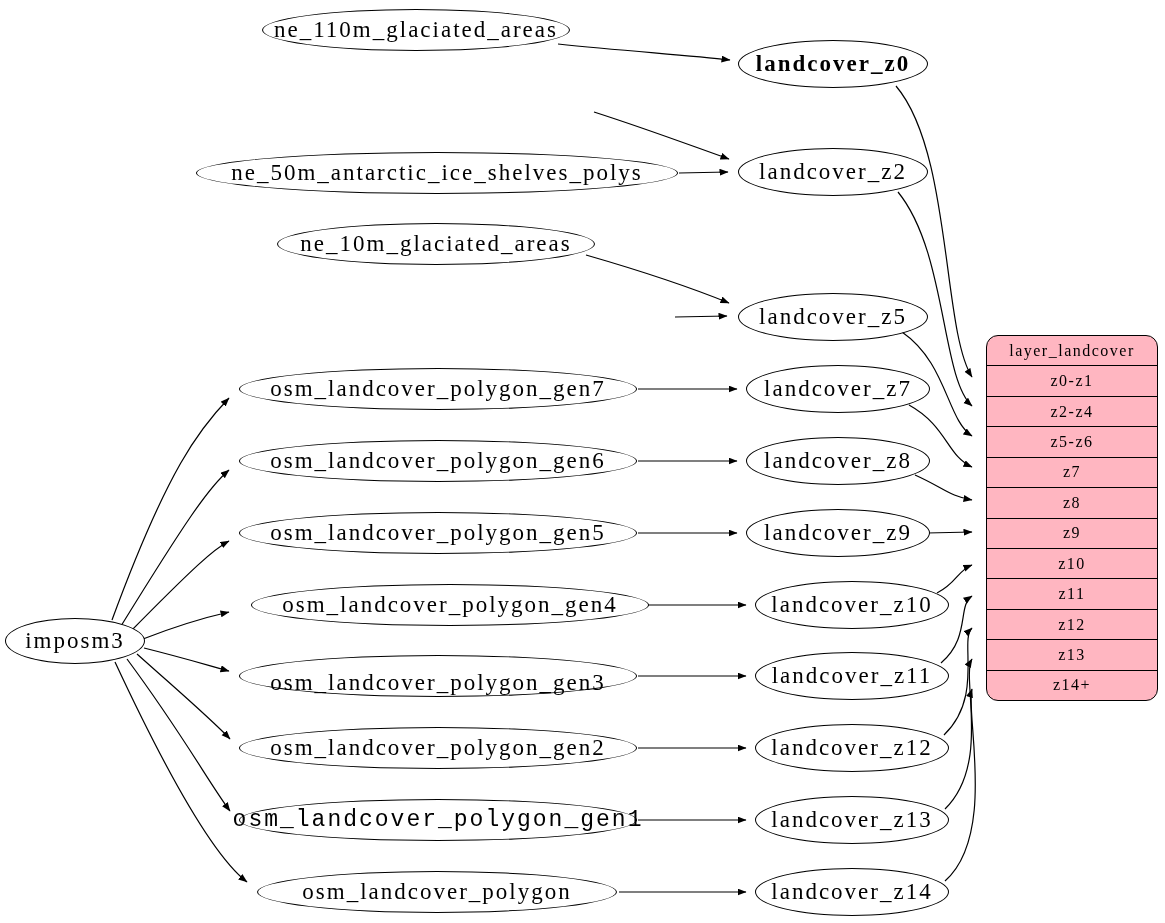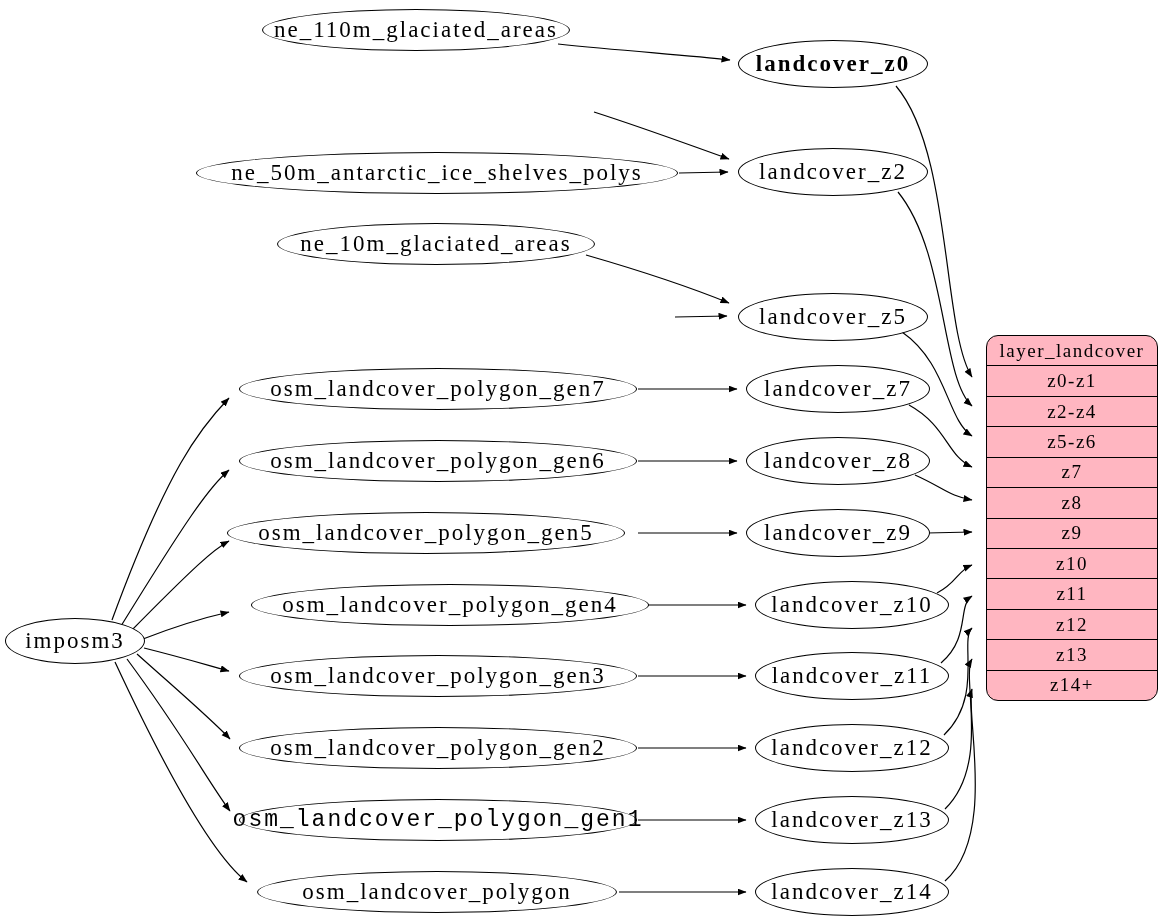--- a/index.html
+++ b/index.html
@@ -41,21 +41,21 @@
     box-sizing: border-box;
     left: 986px;
     top: 335px;
     width: 172px;
     height: 366px;
     background: #FFB6C1;
     border: 1.5px solid #000000;
     border-radius: 12px;
     display: flex;
     flex-direction: column;
-    font-size: 19px;
+    font-size: 16px;
     letter-spacing: 1.5px;
     color: #000000;
     overflow: hidden;
   }
   .record .cell {
     flex: 1 1 0;
     display: flex;
     align-items: center;
     justify-content: center;
     border-top: 1.2px solid #000000;
@@ -127,27 +127,27 @@
   </div>
   <div class="node" style="left:277px; top:223px; width:318px; height:42px;">
     <span>ne_10m_glaciated_areas</span>
   </div>
   <div class="node" style="left:239px; top:368px; width:398px; height:42px;">
     <span>osm_landcover_polygon_gen7</span>
   </div>
   <div class="node" style="left:239px; top:440px; width:398px; height:42px;">
     <span>osm_landcover_polygon_gen6</span>
   </div>
-  <div class="node" style="left:227px; top:512px; width:398px; height:42px;justify-content:center;">
+  <div class="node" style="left:239px; top:512px; width:398px; height:42px;justify-content:center;">
     <span>osm_landcover_polygon_gen5</span>
   </div>
   <div class="node" style="left:251px; top:584px; width:398px; height:42px;">
     <span>osm_landcover_polygon_gen4</span>
   </div>
-  <div class="node" style="left:239px; top:655px; width:398px; height:42px;">
+  <div class="node" style="left:239px; top:655px; width:398px; height:42px;align-items:flex-end;">
     <span>osm_landcover_polygon_gen3</span>
   </div>
   <div class="node" style="left:239px; top:727px; width:398px; height:42px;">
     <span>osm_landcover_polygon_gen2</span>
   </div>
   <div class="node" style="left:239px; top:799px; width:398px; height:42px;font-family:Liberation Mono, monospace;">
     <span>osm_landcover_polygon_gen1</span>
   </div>
   <div class="node" style="left:257px; top:871px; width:360px; height:42px;">
     <span>osm_landcover_polygon</span>

